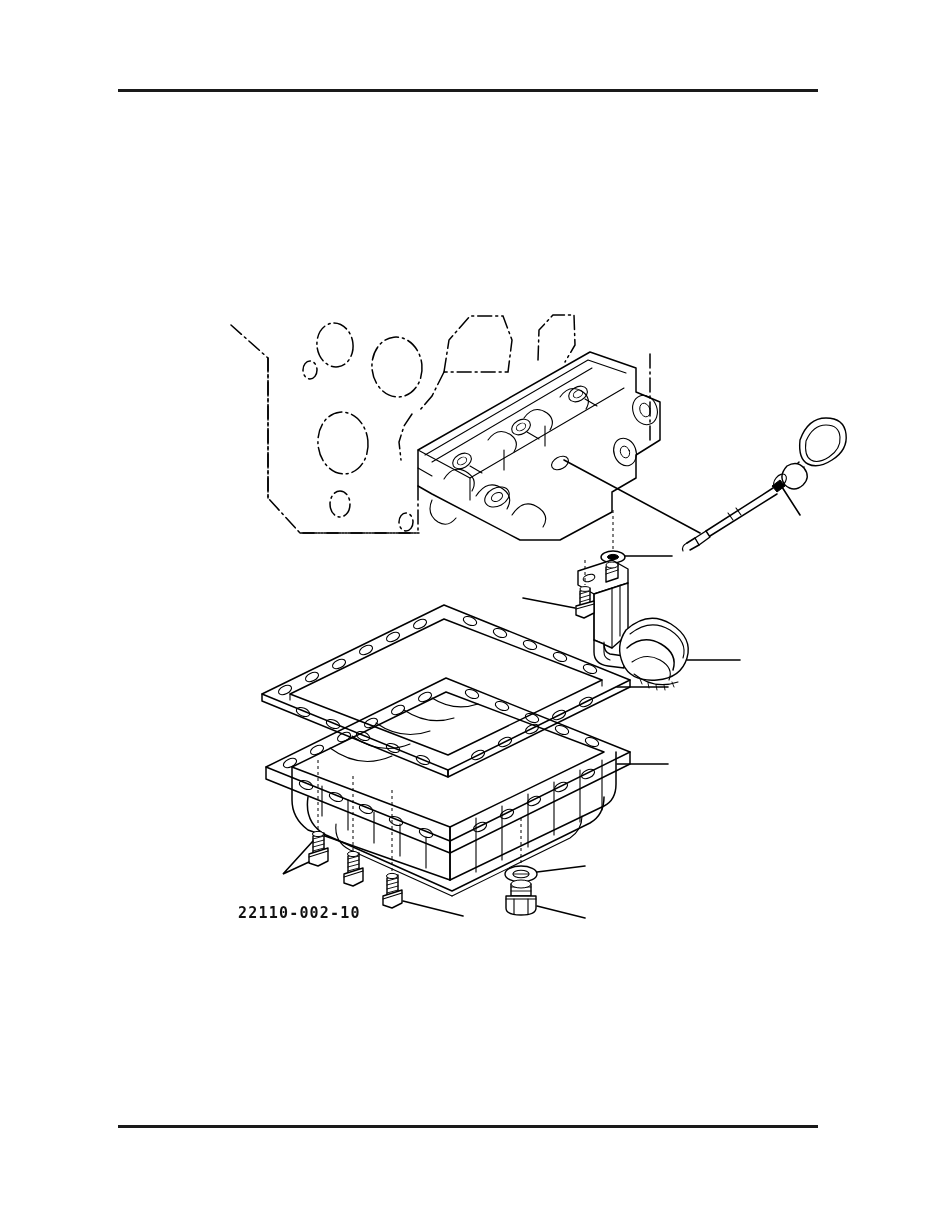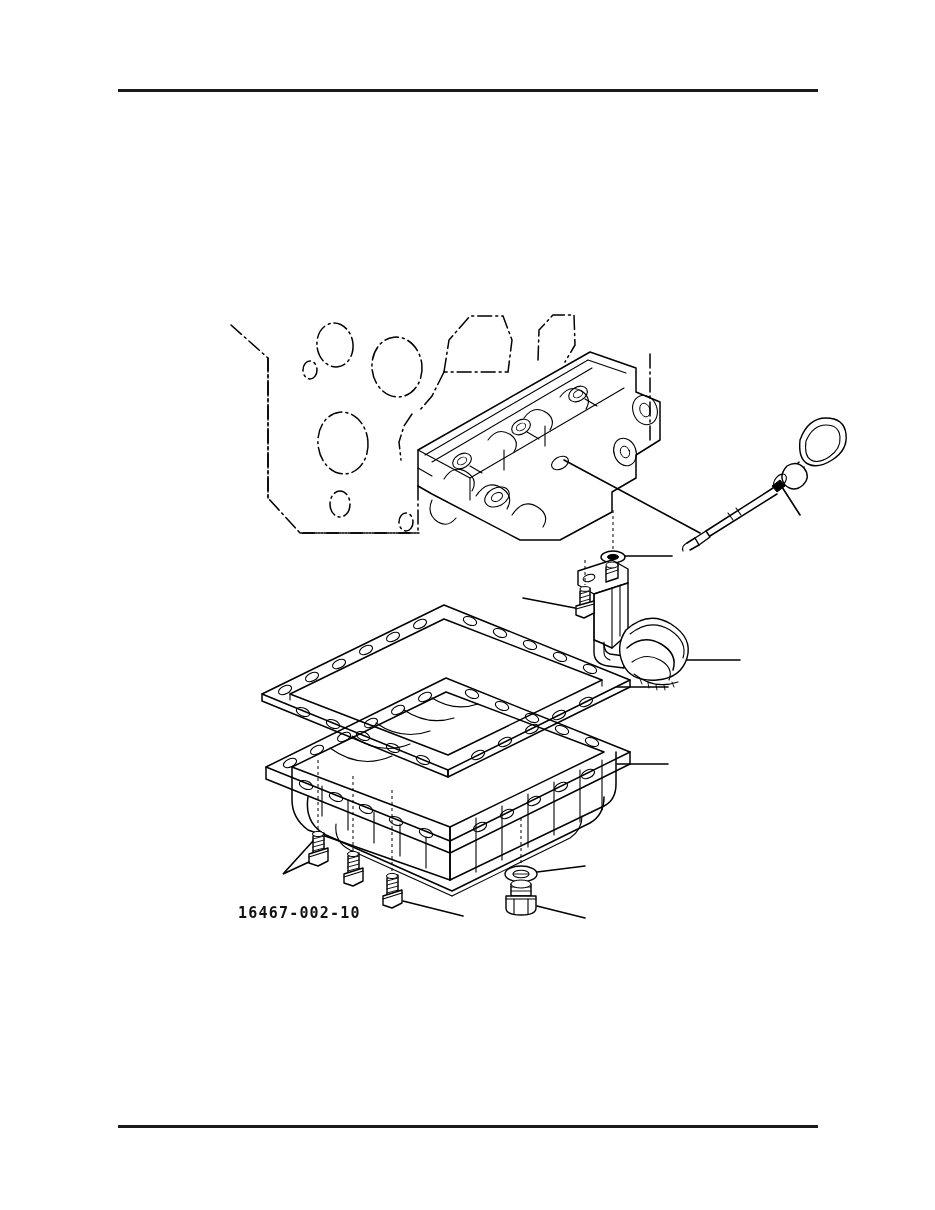--- a/index.html
+++ b/index.html
@@ -345,15 +345,15 @@
       <ellipse class="fillwht-t" cx="521" cy="884" rx="10" ry="4"></ellipse>
 
       <path class="fillwht" d="M506,896 L536,896 L536,908 q0,7 -15,7 q-15,0 -15,-7 Z"></path>
       <path class="ln-t" d="M506,899 L536,899"></path>
       <path class="ln-t" d="M514,899 L514,914 M528,899 L528,914"></path>
       <path class="lead" d="M537,906 L585,918"></path>
     </g>
 
   </svg>
 
-  <div id="part-number">16467-002-10</div>
+  <div id="part-number">22110-002-10</div>
 
 </div>
 
 </body></html>

